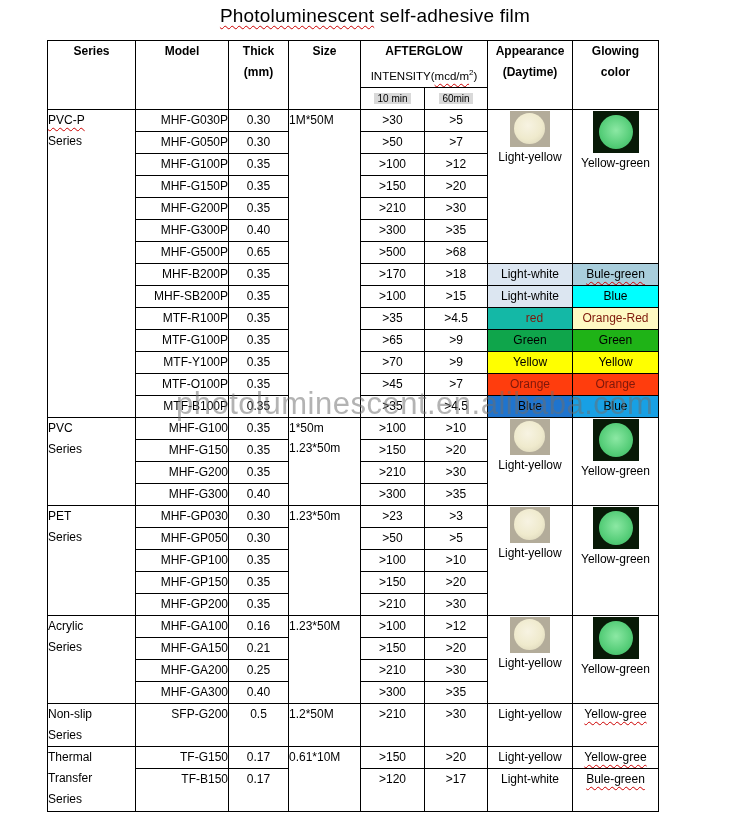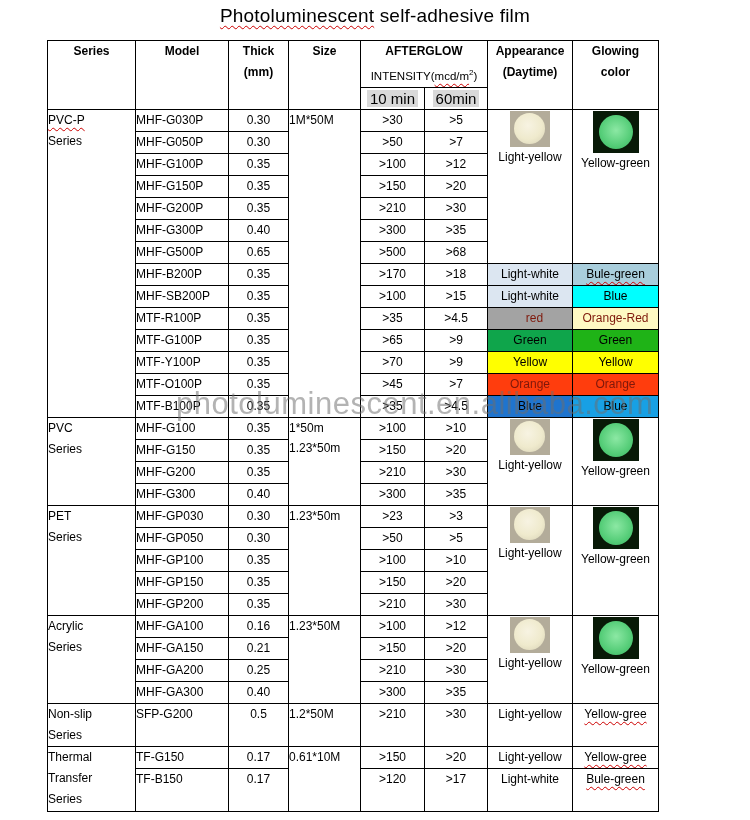--- a/index.html
+++ b/index.html
@@ -22,29 +22,29 @@
   table.main {
     position:absolute; left:47px; top:40px; width:611px;
     border-collapse:collapse; table-layout:fixed;
   }
   table.main th, table.main td {
     border:1px solid #000; padding:0; font-size:12px; overflow:hidden;
   }
   thead th { font-weight:bold; vertical-align:top; padding-top:3px; line-height:21px; text-align:center; }
   tr.hrow1 { height:42px; }
   tr.hrow2 { height:21px; }
-  tr.hrow2 th { font-weight:normal; font-size:15px; vertical-align:middle; padding-top:0; }
+  tr.hrow2 th { font-weight:normal; font-size:10px; vertical-align:middle; padding-top:0; }
   .hl { background:#d9d9d9; padding:0 3px; }
   .light { font-weight:normal; font-size:11.5px; }
   sup { font-size:8px; }
 
   tbody tr { height:22px; }
   tbody tr.tall { height:43px; }
   tbody td { vertical-align:middle; }
-  td.model { text-align:left; padding-left:8px; }
+  td.model { text-align:right; padding-left:8px; }
   td.c { text-align:center; }
   td.series { vertical-align:top; text-align:left; padding:1px 0 0 8px; line-height:21px; }
   td.size { vertical-align:top; padding-top:2px; line-height:20px; }
   td.vtop { vertical-align:top; padding-top:3px; line-height:20px;margin-left:40px; }
   td.swcell { vertical-align:top; text-align:center; padding-top:10px; }
 
   .photo { width:40px; height:36px; margin:1px auto 3px auto; background:#b3ac9a; position:relative; }
   .photo .pc {
     position:absolute; left:4px; top:2px; width:31px; height:31px; border-radius:50%;
     background:radial-gradient(circle at 45% 40%, #f7f3e2 0%, #efeacd 55%, #d6d0b4 100%);
@@ -174,21 +174,21 @@
       <td class="c">&gt;100</td>
       <td class="c">&gt;15</td>
       <td class="c" style="background: rgb(220, 230, 241);">Light-white</td>
       <td class="c" style="background: rgb(0, 255, 255);">Blue</td>
     </tr>
     <tr>
       <td class="model">MTF-R100P</td>
       <td class="c">0.35</td>
       <td class="c">&gt;35</td>
       <td class="c">&gt;4.5</td>
-      <td class="c" style="background: #a3a3a3; color: rgb(126, 24, 11); padding-left: 9px;">red</td>
+      <td class="c" style="background: #14b8a6; color: rgb(126, 24, 11); padding-left: 9px;">red</td>
       <td class="c" style="background: #fef9c3; color: rgb(126, 24, 11);">Orange-Red</td>
     </tr>
     <tr>
       <td class="model">MTF-G100P</td>
       <td class="c">0.35</td>
       <td class="c">&gt;65</td>
       <td class="c">&gt;9</td>
       <td class="c" style="background: rgb(15, 165, 75);">Green</td>
       <td class="c" style="background: rgb(31, 179, 23);">Green</td>
     </tr>

